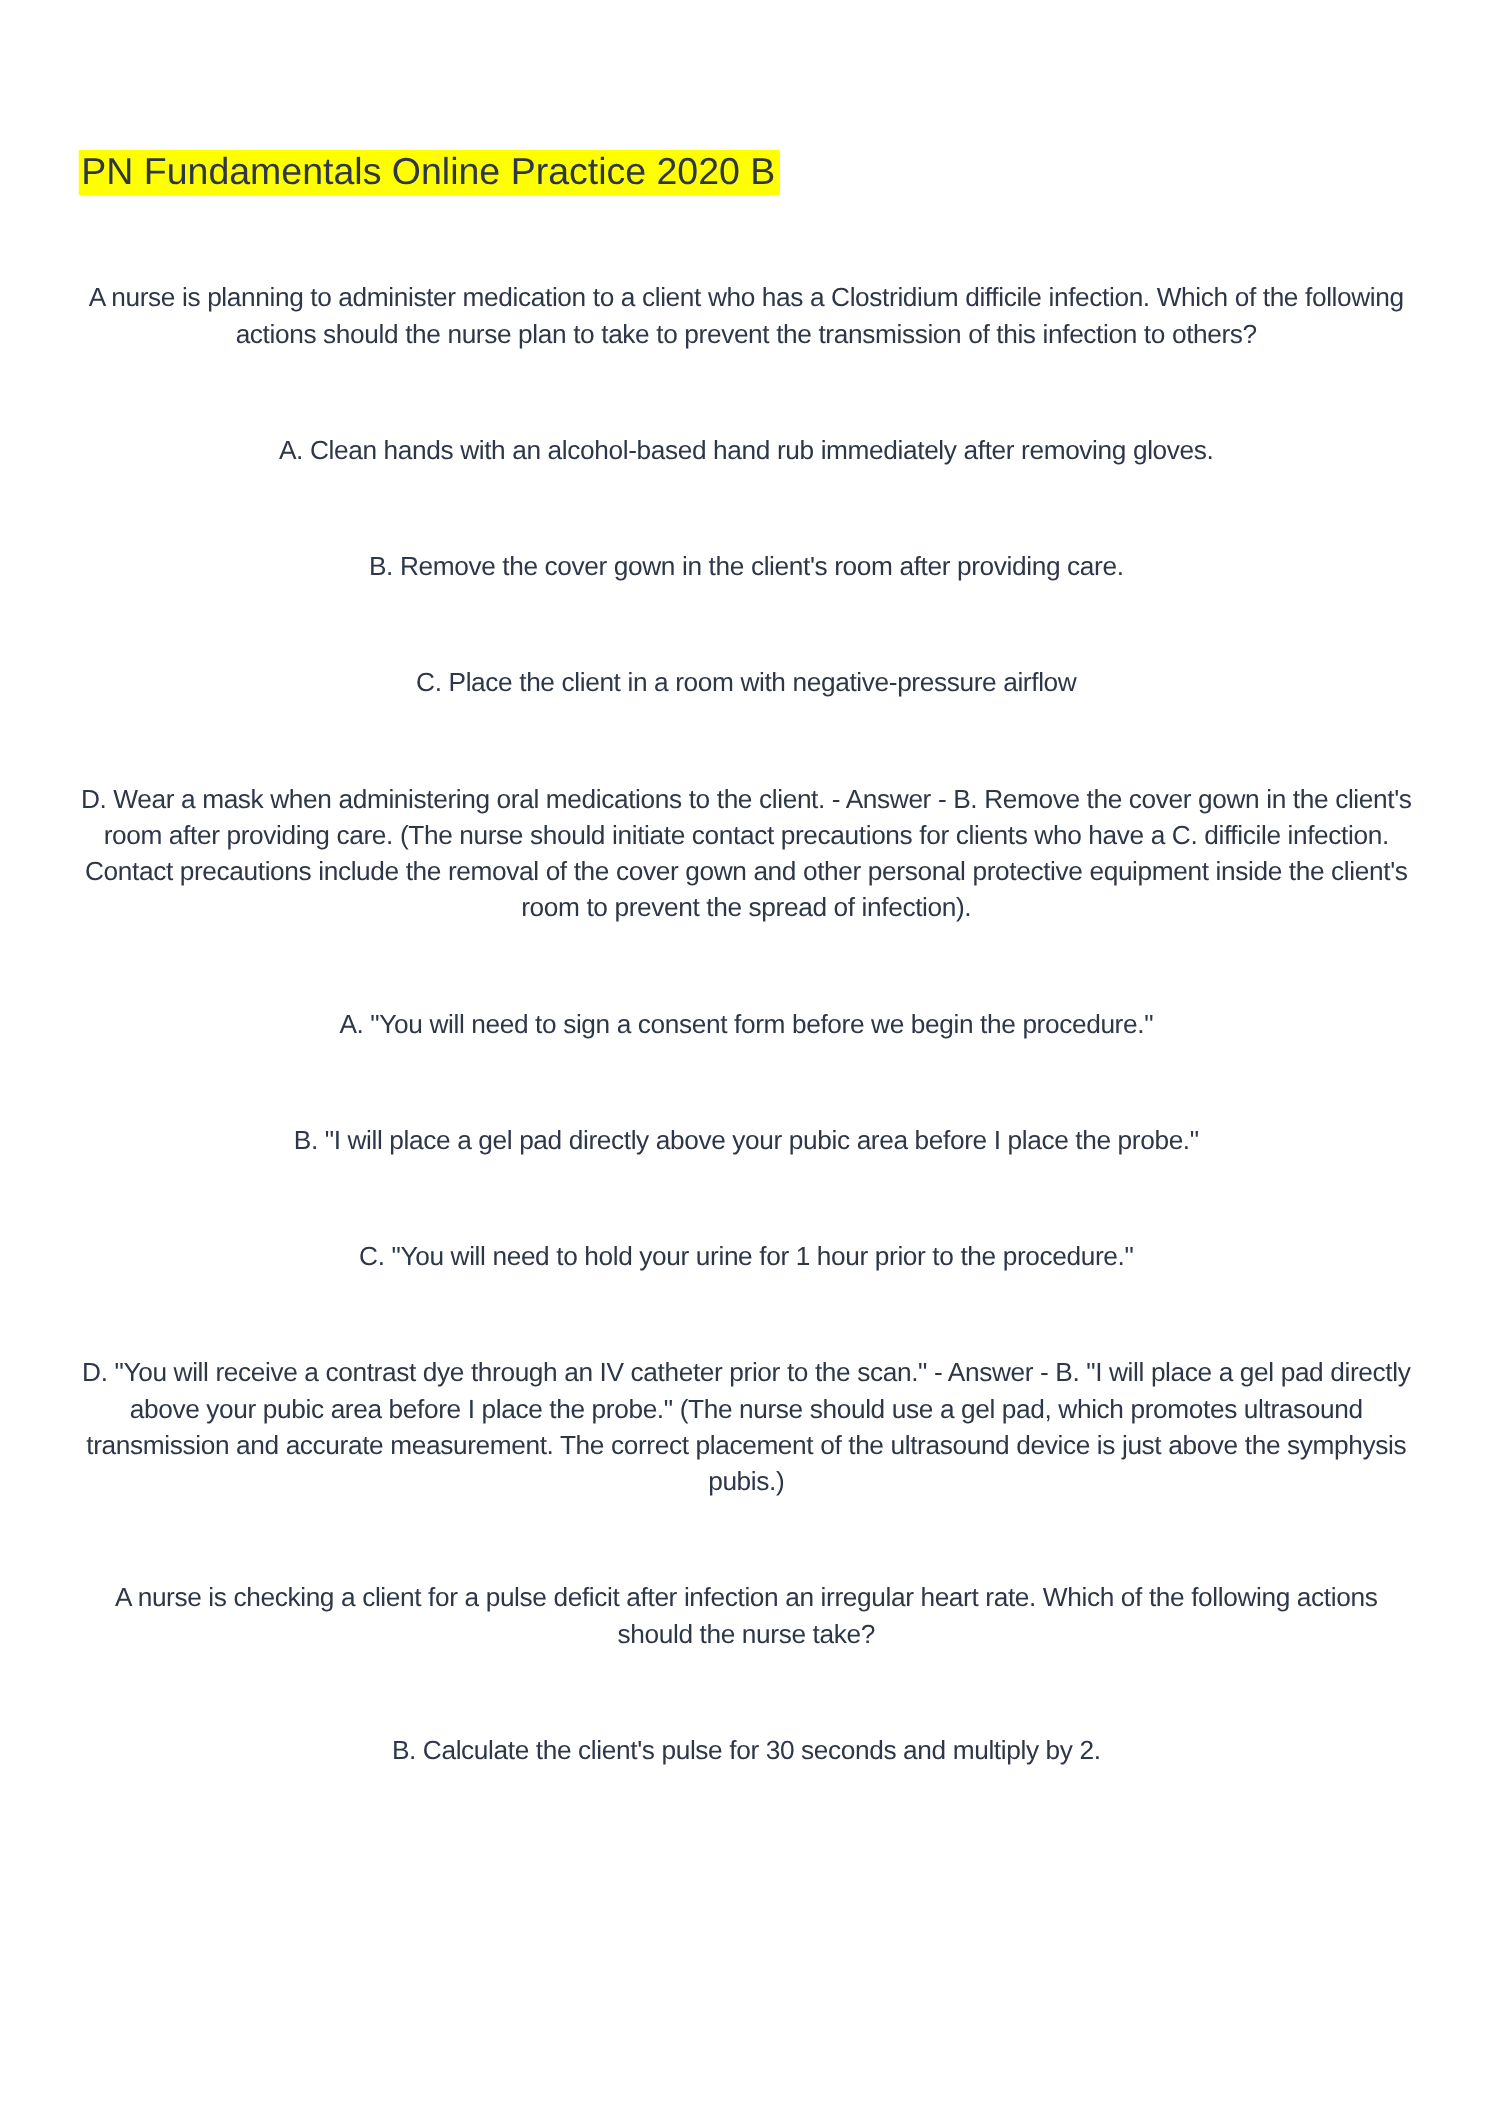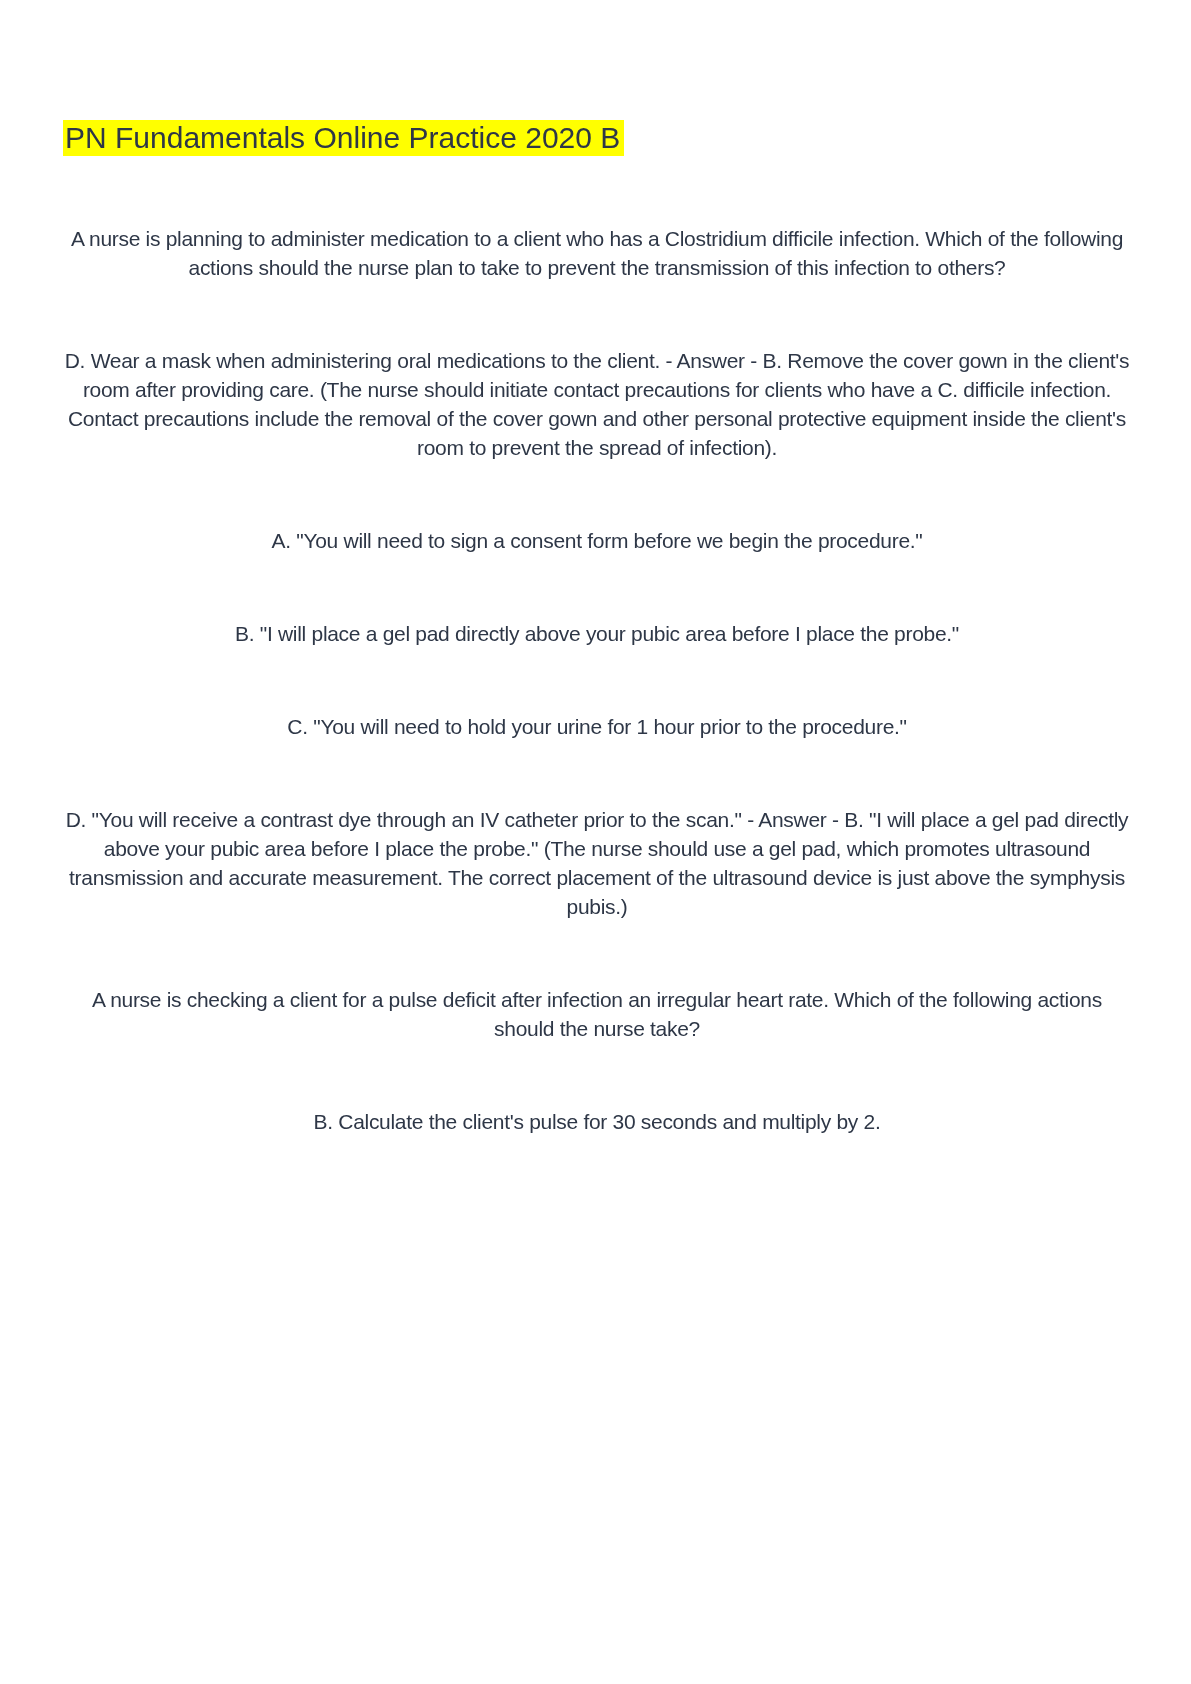--- a/index.html
+++ b/index.html
@@ -42,20 +42,23 @@
 </head>
 <body>
 
 <div class="page">
 
   <h1 class="title-row"><span class="highlight">PN Fundamentals Online Practice 2020 B</span></h1>
 
   <div>
 
     <p class="para">A nurse is planning to administer medication to a client who has a Clostridium difficile infection. Which of the following actions should the nurse plan to take to prevent the transmission of this infection to others?</p>
+    <p class="para">A. Clean hands with an alcohol-based hand rub immediately after removing gloves.</p>
+    <p class="para">B. Remove the cover gown in the client's room after providing care.</p>
+    <p class="para">C. Place the client in a room with negative-pressure airflow</p>
     <p class="para">D. Wear a mask when administering oral medications to the client. - Answer - B. Remove the cover gown in the client's room after providing care. (The nurse should initiate contact precautions for clients who have a C. difficile infection. Contact precautions include the removal of the cover gown and other personal protective equipment inside the client's room to prevent the spread of infection).</p>
 
     <p class="para">A. "You will need to sign a consent form before we begin the procedure."</p>
     <p class="para">B. "I will place a gel pad directly above your pubic area before I place the probe."</p>
     <p class="para">C. "You will need to hold your urine for 1 hour prior to the procedure."</p>
     <p class="para">D. "You will receive a contrast dye through an IV catheter prior to the scan." - Answer - B. "I will place a gel pad directly above your pubic area before I place the probe." (The nurse should use a gel pad, which promotes ultrasound transmission and accurate measurement. The correct placement of the ultrasound device is just above the symphysis pubis.)</p>
 
     <p class="para">A nurse is checking a client for a pulse deficit after infection an irregular heart rate. Which of the following actions should the nurse take?</p>
     <p class="para">B. Calculate the client's pulse for 30 seconds and multiply by 2.</p>
 

